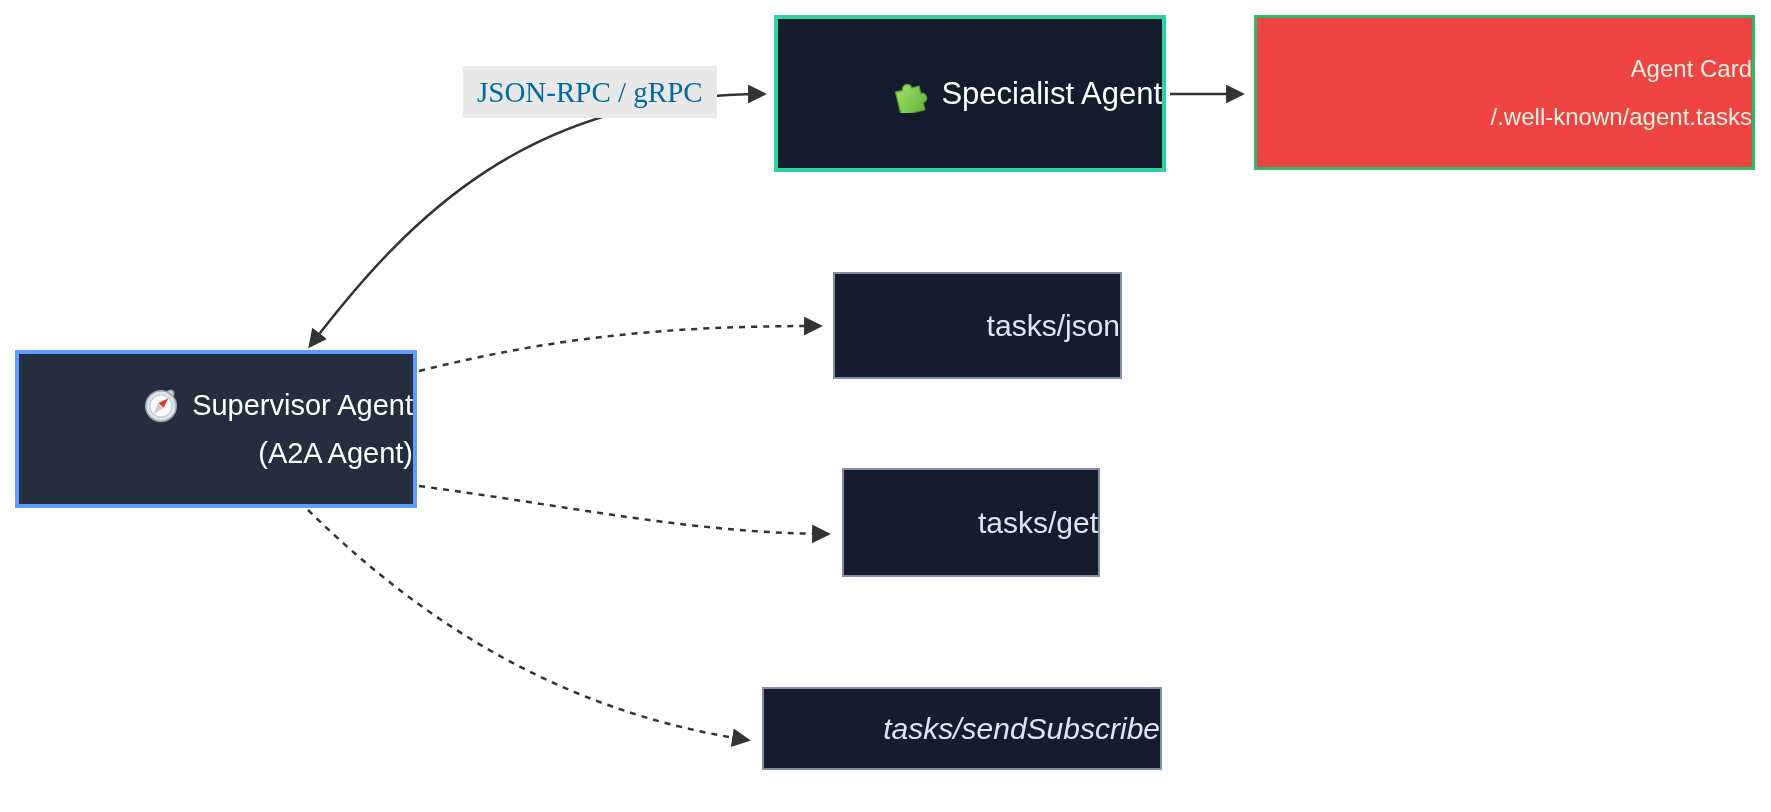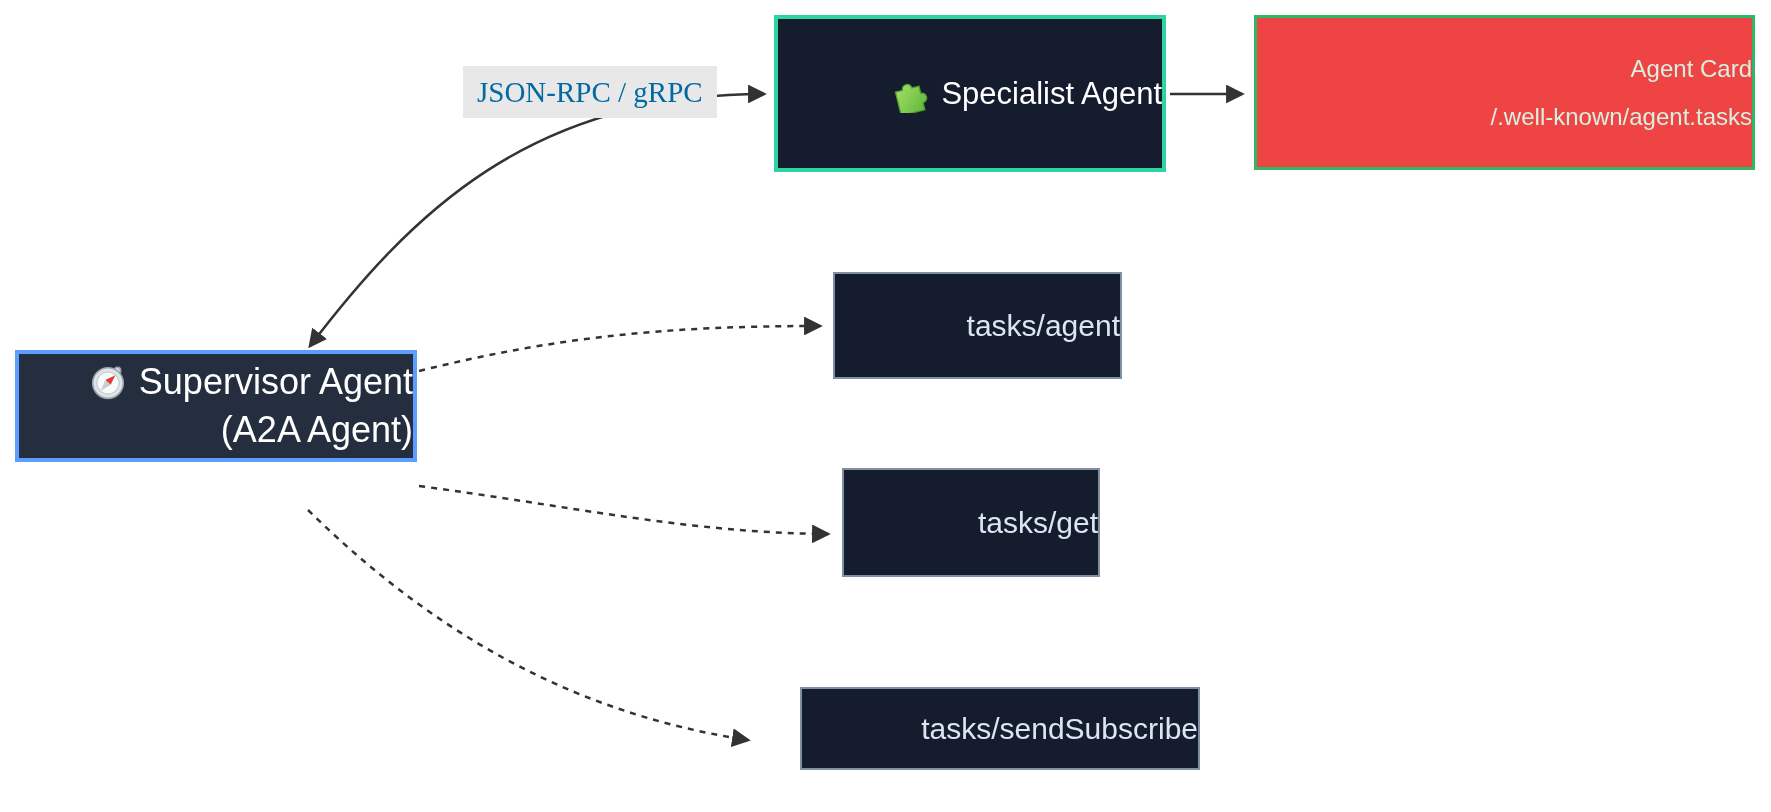--- a/index.html
+++ b/index.html
@@ -14,41 +14,41 @@
   .node {
     position: absolute; z-index: 2;
     display: flex; flex-direction: column;
     align-items: flex-end; justify-content: center;
     text-align: center; box-sizing: border-box;
   }
   .node .line { line-height: 48px; white-space: nowrap; }
   .node .title-row { display: flex; align-items: center; gap: 12px; }
 
   .node-supervisor {
-    left: 15px; top: 350px; width: 402px; height: 112px;
+    left: 15px; top: 350px; width: 402px; height: 158px;
     background: #242e3e; border: 4px solid #5c9dff;
-    color: #ffffff; font-size: 36px;
+    color: #ffffff; font-size: 29px;
   }
   .node-specialist {
     left: 774px; top: 15px; width: 392px; height: 157px;
     background: #141c2e; border: 4px solid #2dd4a0;
     color: #ffffff; font-size: 31px;
   }
   .node-agent-card {
     left: 1254px; top: 15px; width: 501px; height: 155px;
     background: #ef4444; border: 3px solid #2eb868;
     color: #d8f0e0; font-size: 24px;
   }
   .node-task {
     background: #141c2e; border: 2px solid #7f8fa6;
     color: #dce6f2; font-size: 30px;
   }
   .node-tasks-send      { left: 833px; top: 272px; width: 289px; height: 107px; }
   .node-tasks-get       { left: 842px; top: 468px; width: 258px; height: 109px; }
-  .node-tasks-subscribe { left: 800px; top: 687px; width: 400px; height: 83px; }
+  .node-tasks-subscribe { left: 762px; top: 687px; width: 400px; height: 83px; font-style: italic; }
 
   .edge-label {
     position: absolute; z-index: 3;
     left: 463px; top: 66px;
     background: #e8e8e8; color: #0369a1;
     font-size: 29px; line-height: 36px;
     padding: 8px 14px; white-space: nowrap; font-family: Liberation Serif, serif;
   }
   .icon { display: inline-flex; width: 38px; height: 38px; flex: 0 0 auto; }
   .icon svg { width: 100%; height: 100%; }
@@ -110,21 +110,21 @@
       <span>Specialist Agent</span>
     </div>
   </div>
 
   <div class="node node-agent-card">
     <div class="line">Agent Card</div>
     <div class="line">/.well-known/agent.tasks</div>
   </div>
 
   <div class="node node-task node-tasks-send">
-    <div class="line">tasks/agent</div>
+    <div class="line">tasks/json</div>
   </div>
 
   <div class="node node-task node-tasks-get">
     <div class="line">tasks/get</div>
   </div>
 
   <div class="node node-task node-tasks-subscribe">
     <div class="line">tasks/sendSubscribe</div>
   </div>
 

